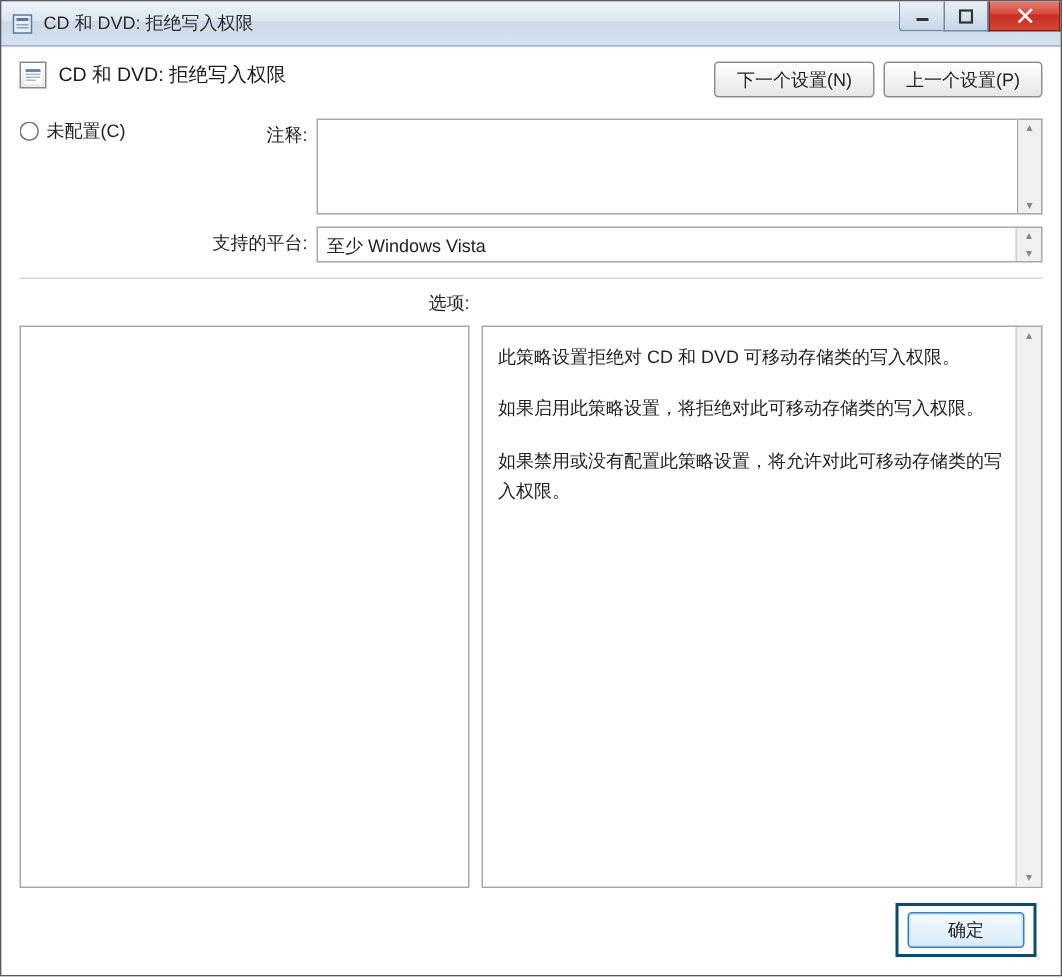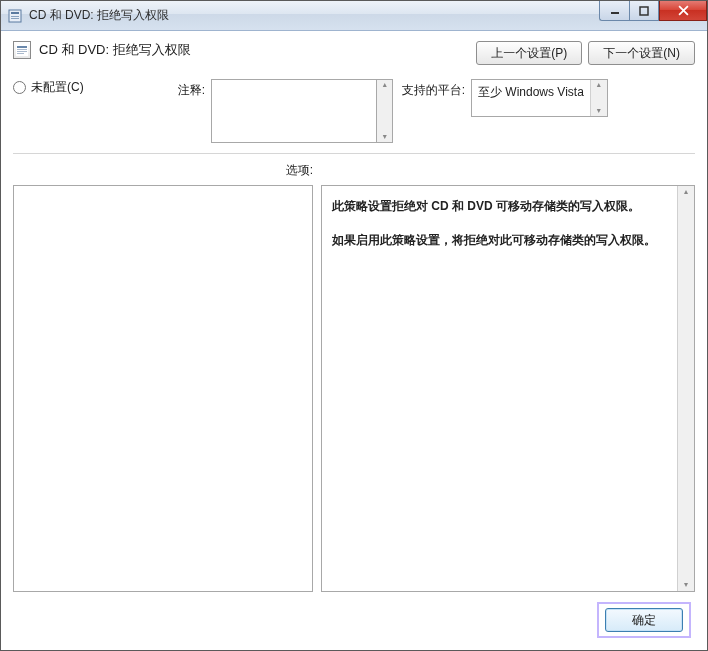--- a/index.html
+++ b/index.html
@@ -119,20 +119,21 @@
   color: #222;
 }
 .highlight-red {
   border: 2px solid #d40000;
   padding: 4px 6px;
   margin: -4px -6px;
 }
 .fields-col {
   flex: 1;
   display: flex;
+  flex-direction: column;
   gap: 8px;
 }
 .field-row {
   display: flex;
   align-items: flex-start;
   gap: 6px;
 }
 .field-label {
   width: 64px;
   text-align: right;
@@ -153,21 +154,21 @@
   font-size: 12px;
   padding: 2px 4px;
   background: #fff;
 }
 .platform-box {
   flex: 1;
   border: 1px solid #a8a8a8;
   padding: 0;
   background: #fff;
   position: relative;
-  height: 38px;
+  height: 24px;
   display: flex;
   align-items: flex-start;
 }
 .platform-text {
   padding: 4px 6px;
   font-size: 12px;
   color: #222;
   flex: 1;
 }
 .scroll-stub {
@@ -247,24 +248,24 @@
   padding: 10px 4px 2px 4px;
   gap: 8px;
 }
 .btn.ok {
   width: 78px;
   border: 1px solid #3c7fb1;
   background: linear-gradient(to bottom, #f3f9fe, #d7ebf9);
   box-shadow: inset 0 0 0 1px #c4e1f6;
 }
 .ok-wrap {
-  border: 2px solid #c4b5fd;
+  border: 2px solid #0c4a6e;
   padding: 4px 6px;
 }
-.help-text p { margin-bottom: 14px; font-weight: bold; }
+.help-text p { margin-bottom: 14px; }
 input[type=radio] {
   accent-color: #1a68c7;
 }
 </style>
 </head>
 <body>
 
 <div class="window">
 
   <div class="titlebar">
@@ -305,22 +306,22 @@
             <rect x="0" y="0" width="12" height="12" fill="#fff"></rect>
             <rect x="1" y="2" width="10" height="2" fill="#6a88ab"></rect>
             <rect x="1" y="5" width="10" height="1" fill="#aab9cc"></rect>
             <rect x="1" y="7" width="10" height="1" fill="#aab9cc"></rect>
             <rect x="1" y="9" width="7" height="1" fill="#aab9cc"></rect>
           </svg>
         </span>
         <span class="header-title">CD 和 DVD: 拒绝写入权限</span>
       </div>
       <div class="nav-buttons">
+        <button class="btn">下一个设置(N)</button>
         <button class="btn">上一个设置(P)</button>
-        <button class="btn">下一个设置(N)</button>
       </div>
     </div>
 
     <div class="config-row">
       <div class="radio-col">
         <label class="radio-item">
           <input type="radio" name="state" style="">
           <span>未配置(C)</span>
         </label>
       </div>
@@ -356,20 +357,21 @@
     </div>
 
     <div class="panels">
       <div class="panel options">
         <div class="panel-body"></div>
       </div>
       <div class="panel help">
         <div class="panel-body help-text" style="padding-right:22px;">
           <p>此策略设置拒绝对 CD 和 DVD 可移动存储类的写入权限。</p>
           <p>如果启用此策略设置，将拒绝对此可移动存储类的写入权限。</p>
+          <p>如果禁用或没有配置此策略设置，将允许对此可移动存储类的写入权限。</p>
         </div>
         <div class="scroll-stub-v">
           <span class="arrow">▴</span>
           <span class="arrow">▾</span>
         </div>
       </div>
     </div>
 
     <div class="footer">
       <div class="ok-wrap">

